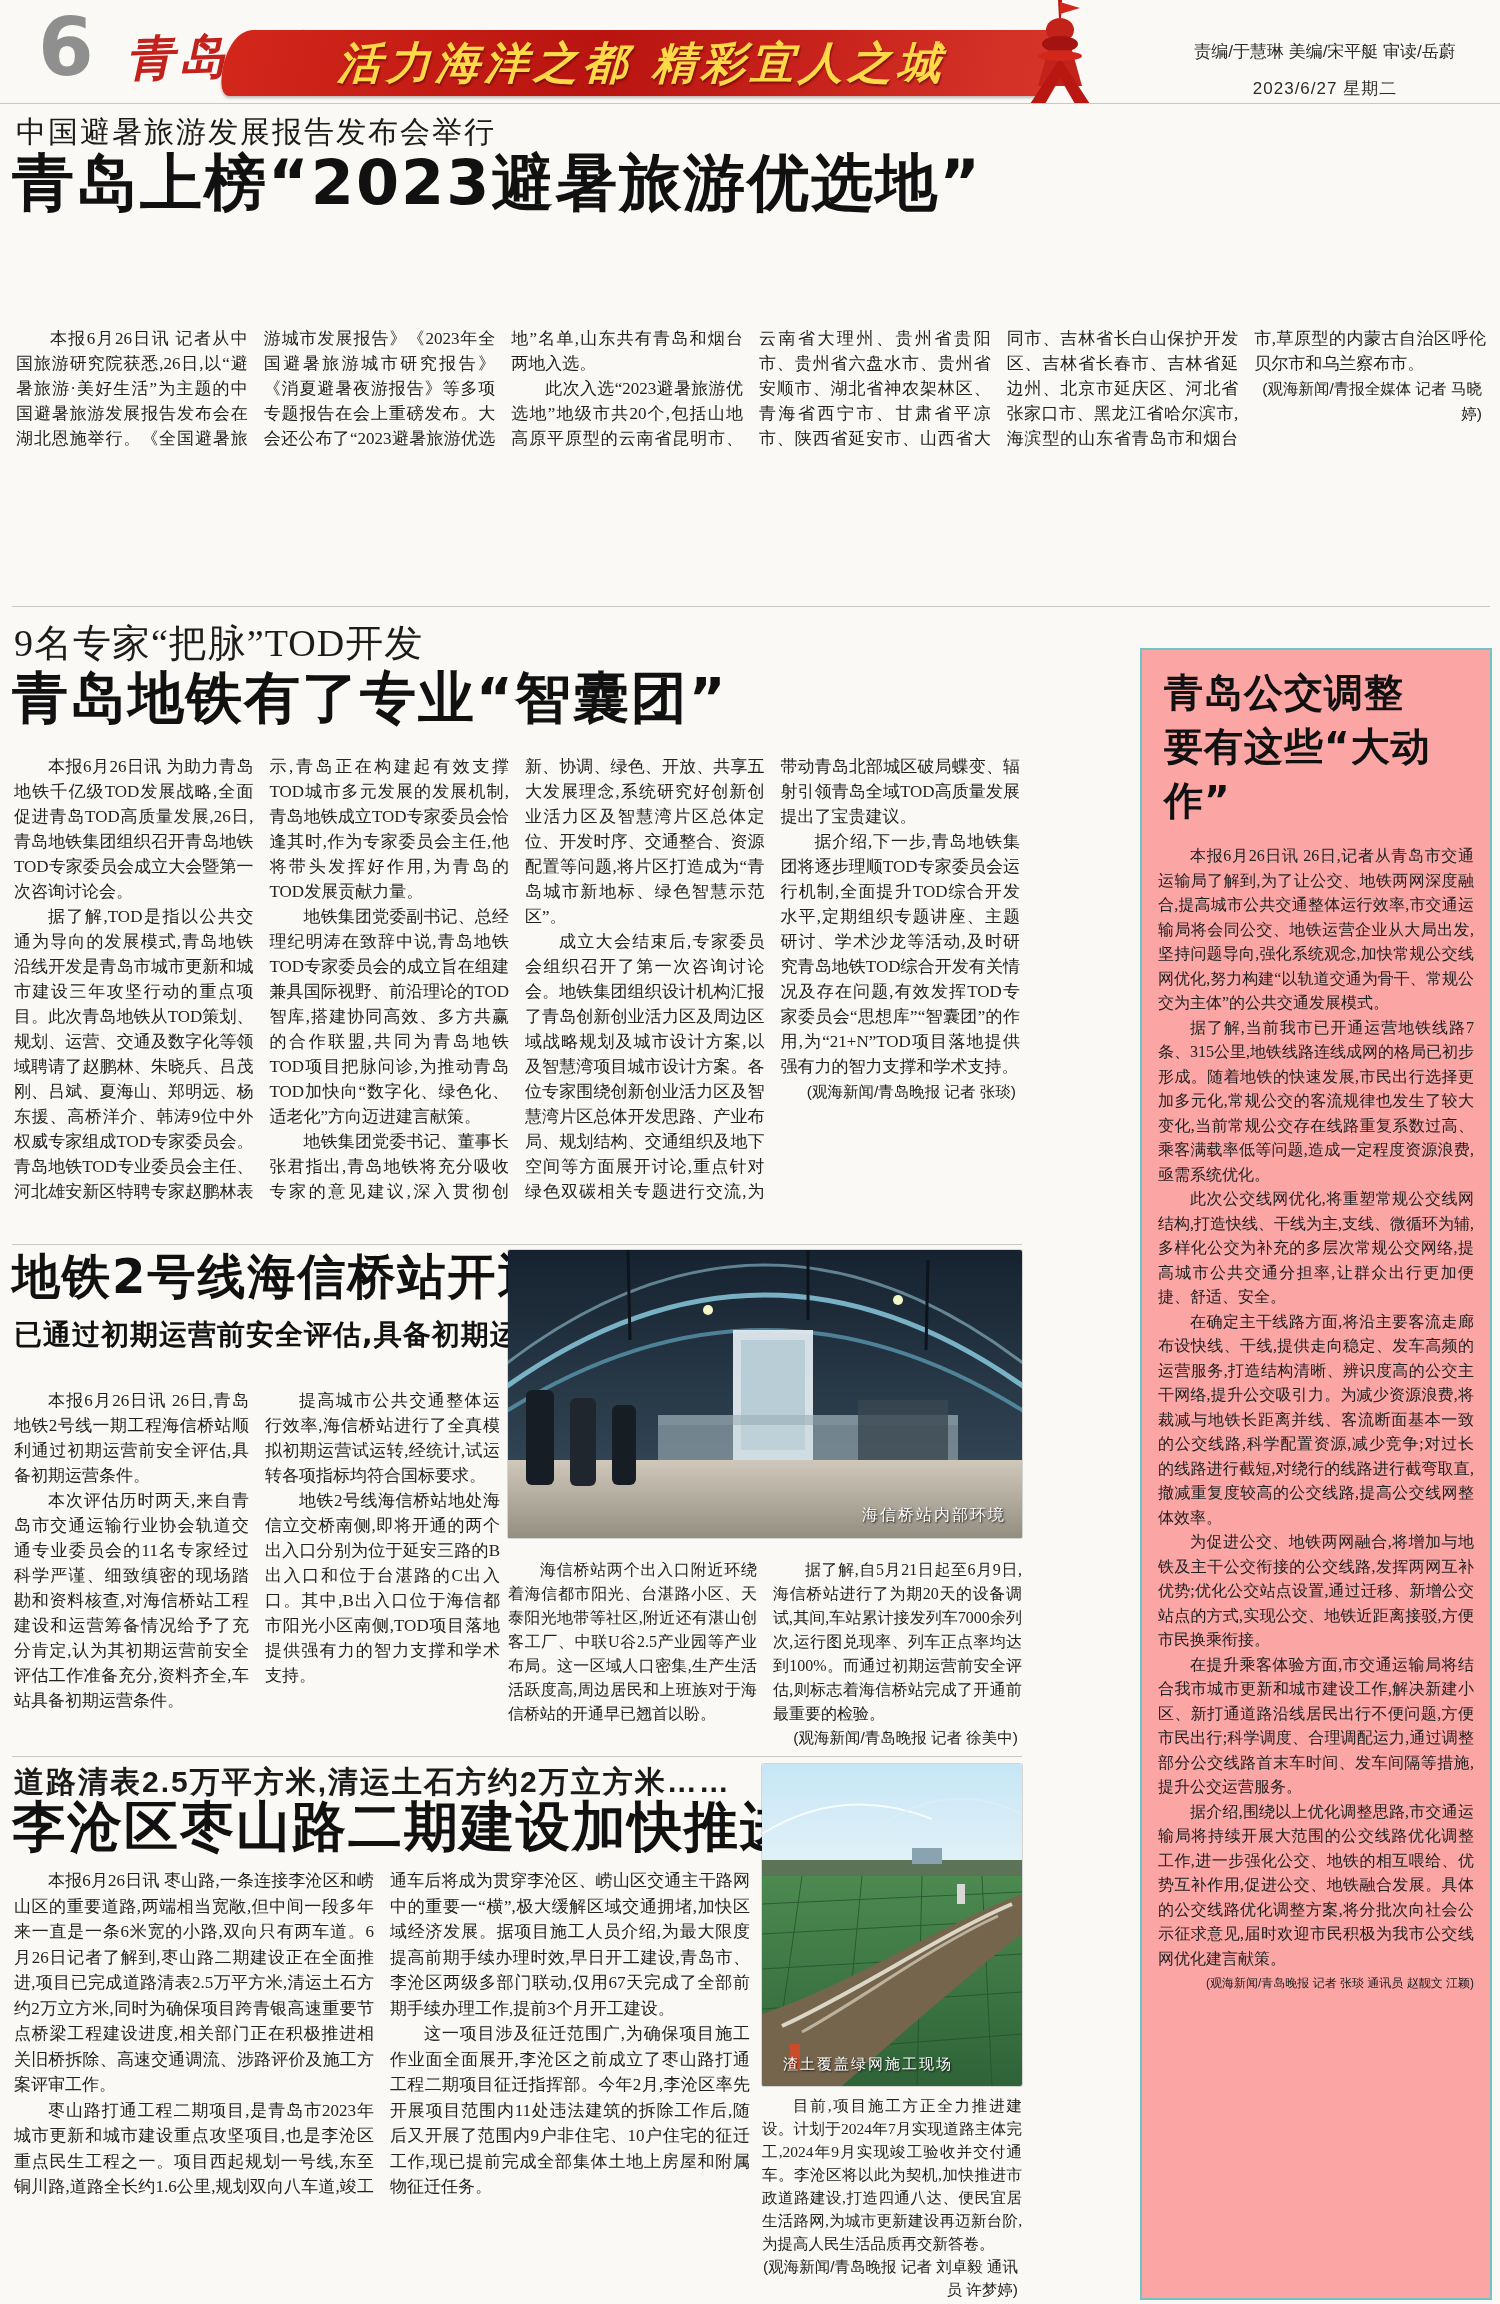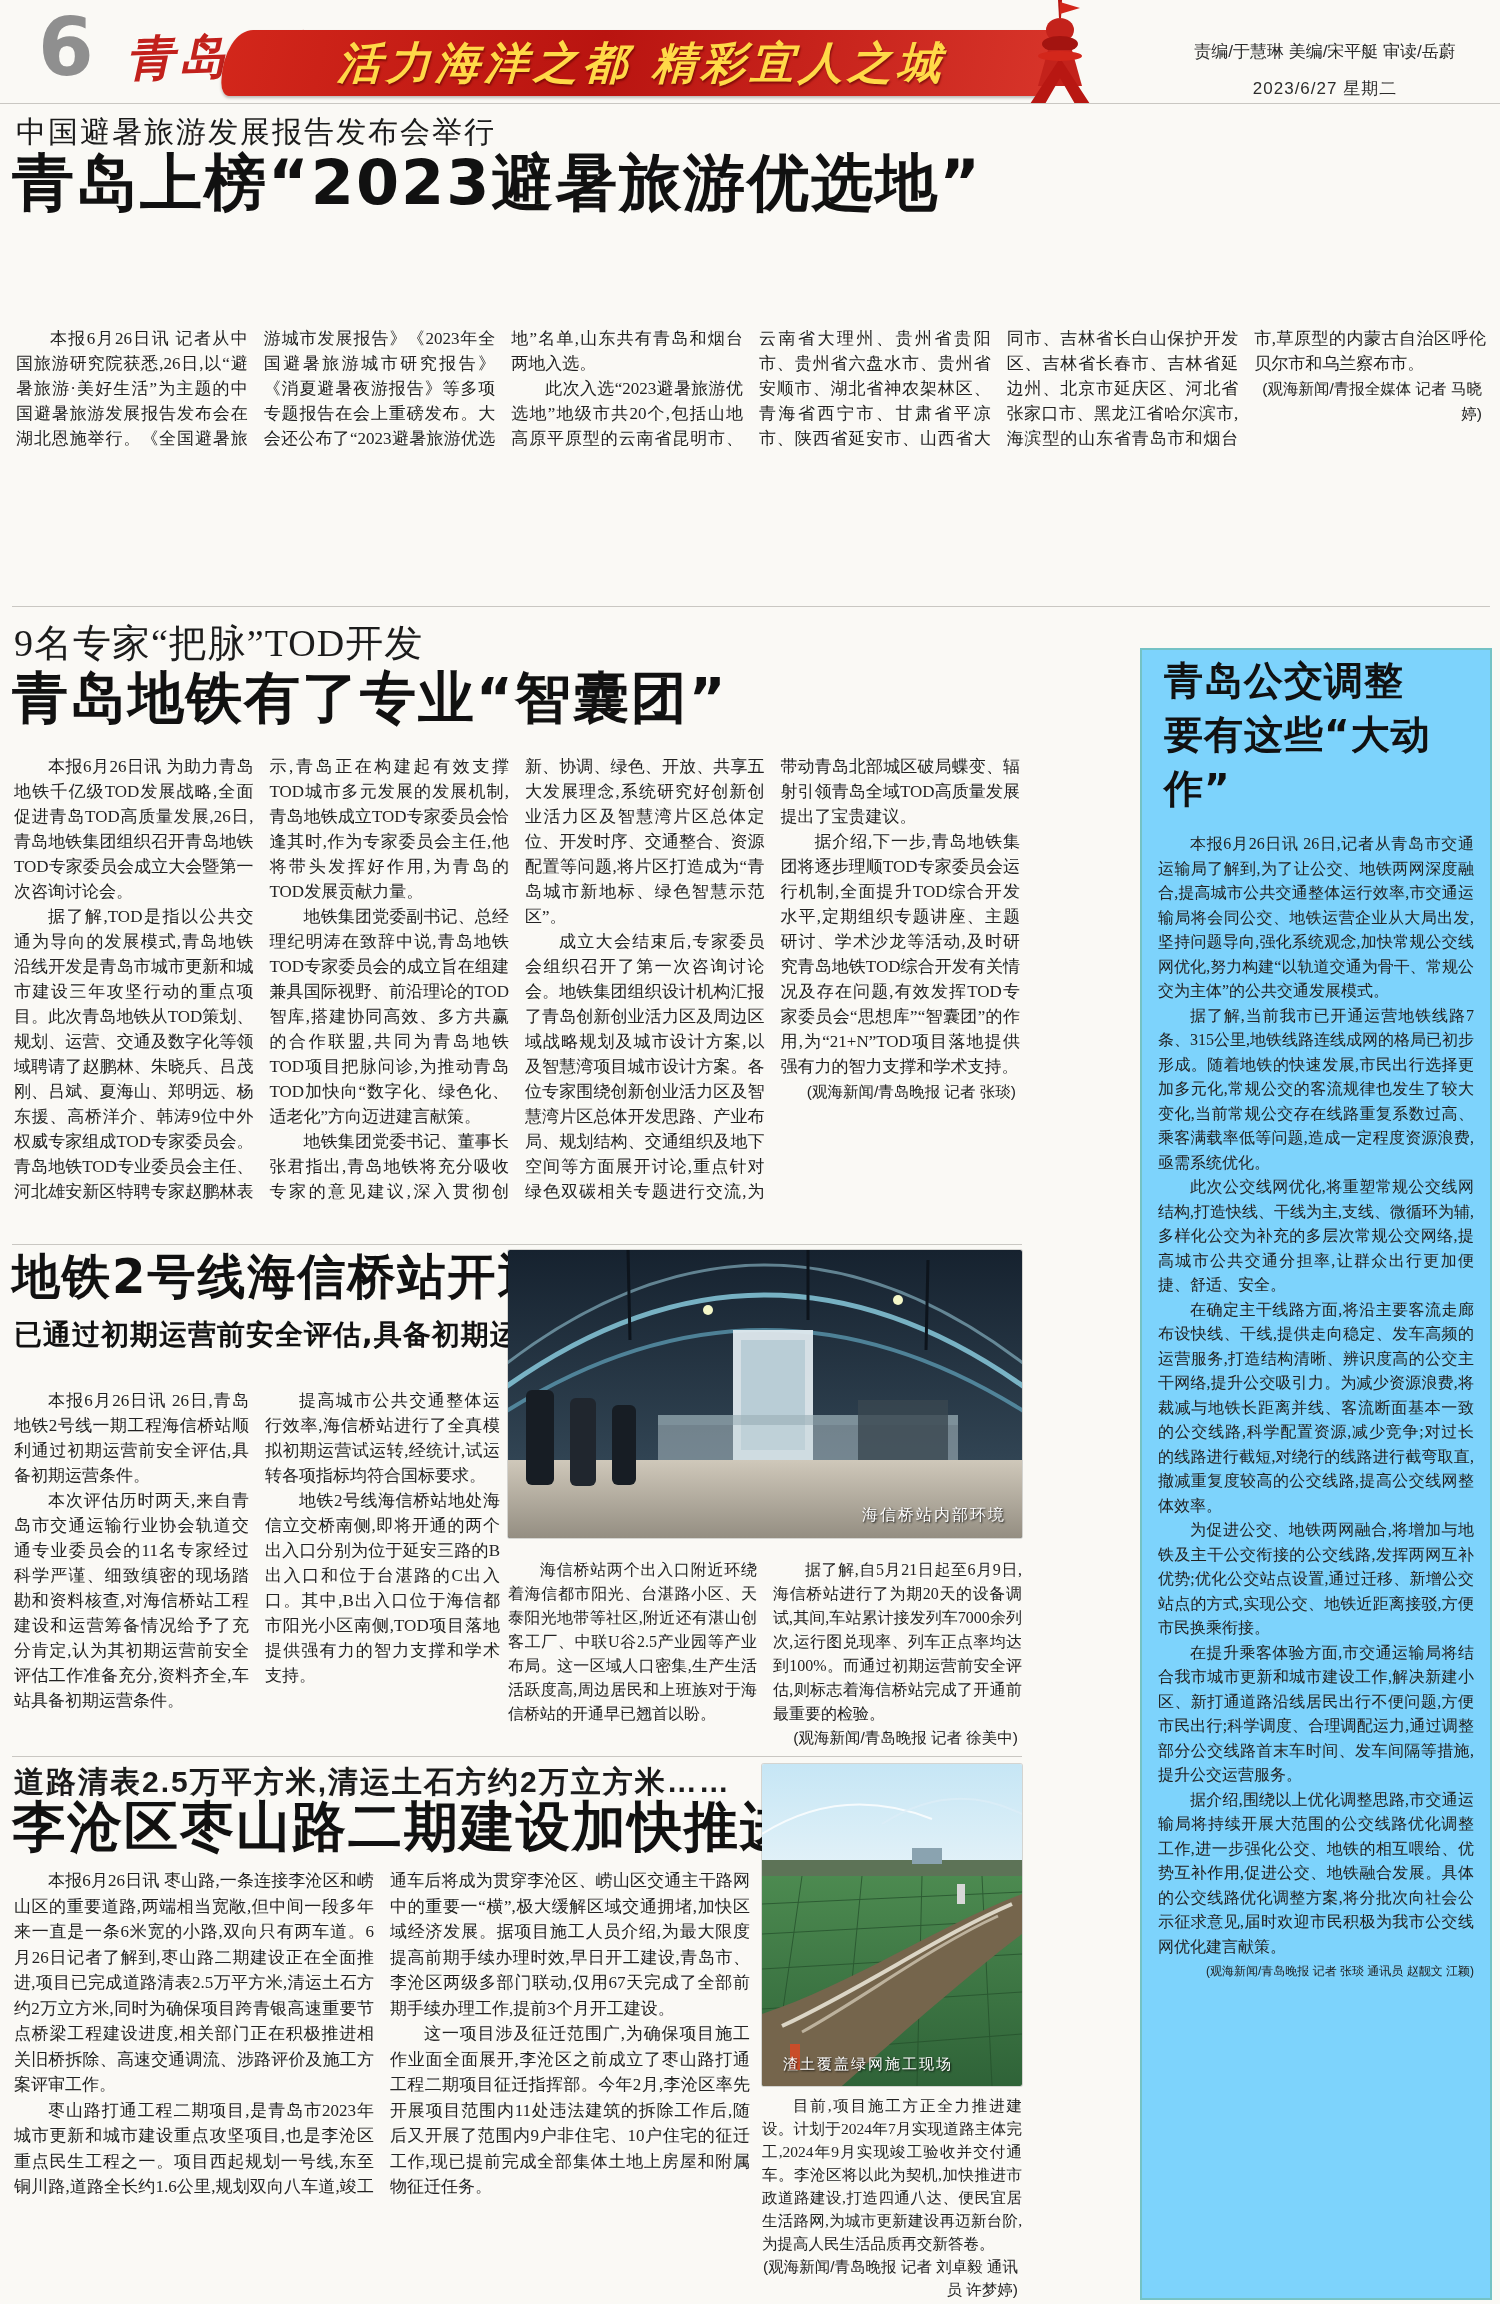--- a/index.html
+++ b/index.html
@@ -26,21 +26,21 @@
   .bodytext p{margin:0;text-indent:2em;}
   .bodytext p.credit{text-indent:0;text-align:right;font-family:"Liberation Sans",sans-serif;font-size:15.5px;padding-right:4px;}
   .cols6{column-count:6;column-gap:16px;}
   .cols4{column-count:4;column-gap:16px;}
   .cols2{column-count:2;column-gap:16px;}
   .clip{overflow:hidden;}
   
   .photo{overflow:hidden;border-radius:2px;box-shadow:0 0 0 1px rgba(0,0,0,.15);}
   .caption{position:absolute;font-family:"Liberation Sans",sans-serif;font-size:16px;color:#fff;text-shadow:1px 1px 2px rgba(0,0,0,.9);letter-spacing:2px;}
   
-  .sidebar{border:2px solid #74c2c5;background:#7dd3fc;padding:4px 16px 10px 16px;box-sizing:border-box;}
+  .sidebar{border:2px solid #74c2c5;background:#fca5a5;padding:16px 16px 10px 16px;box-sizing:border-box;}
   .sb-head{font-family:"DejaVu Sans","Liberation Sans",sans-serif;font-weight:bold;font-size:39px;line-height:54px;color:#111;letter-spacing:1px;padding-left:6px;}
   .sb-body{margin-top:16px;font-size:16px;line-height:24.5px;text-align:justify;color:#222;}
   .sb-body p{margin:0;text-indent:2em;}
   .sb-body p.credit{text-indent:0;text-align:right;font-family:"Liberation Sans",sans-serif;font-size:12px;}
   .subhead{font-family:"DejaVu Sans","Liberation Sans",sans-serif;font-weight:bold;font-size:28px;color:#111;letter-spacing:1px;white-space:nowrap;}
 </style>
 </head>
 <body>
 
 <header>

